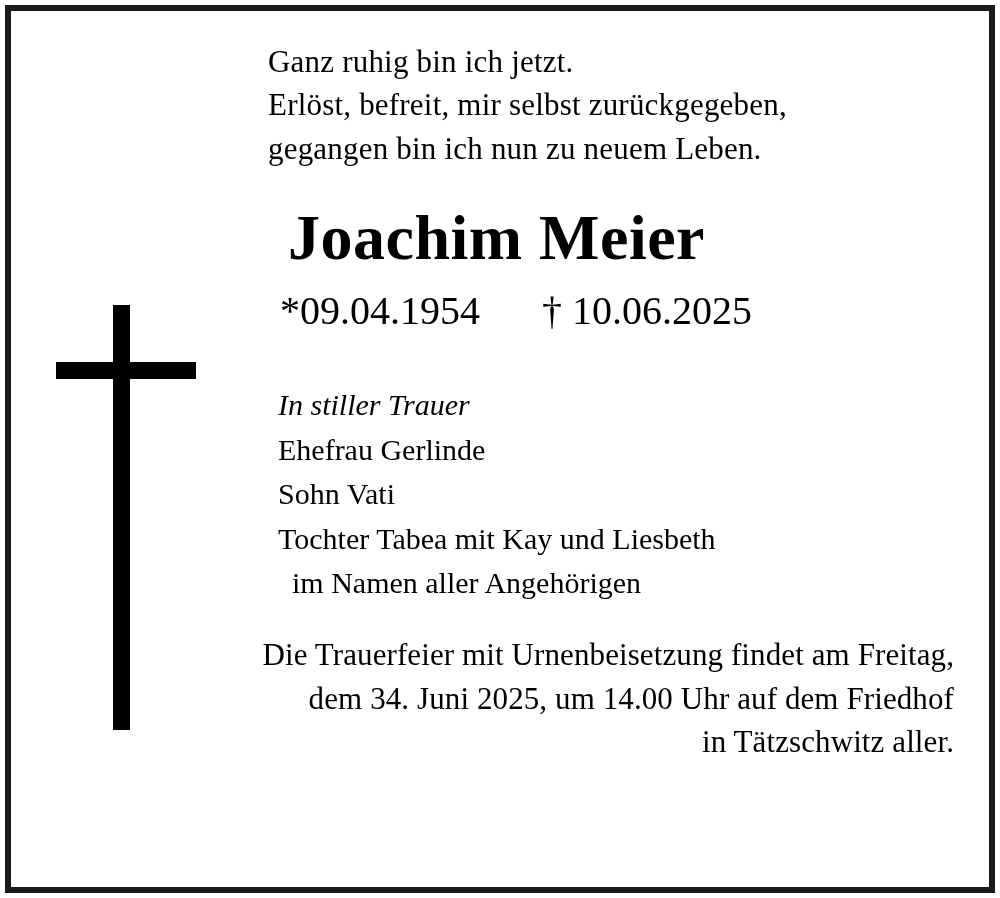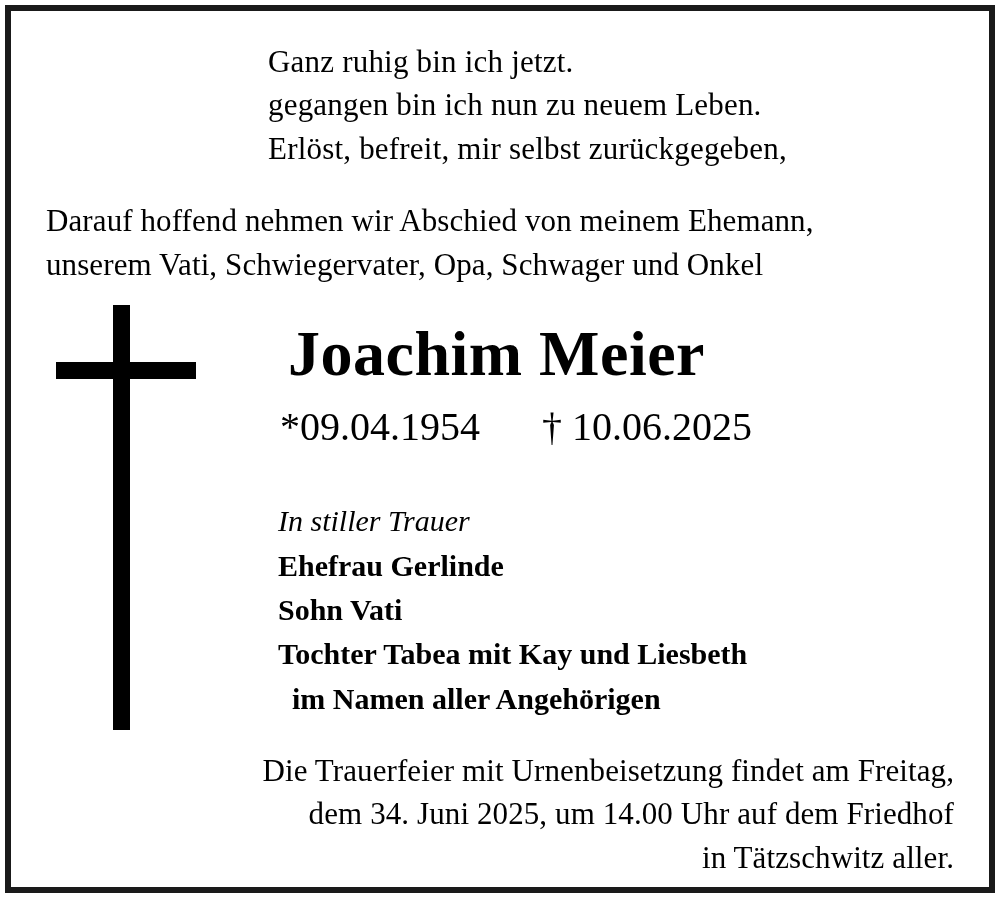--- a/index.html
+++ b/index.html
@@ -112,21 +112,21 @@
     margin: 48px 0 0 6px;
     font-size: 30px;
     line-height: 1.48;
   }
   .mourners .plain {
     font-weight: 400;
     white-space: nowrap;
     font-style: italic;
   }
   .mourners .strong {
-    font-weight: 700;
+    font-weight: 400;
     white-space: nowrap;
   }
   .mourners .indent {
     padding-left: 14px;
   }
 
   .ceremony {
     margin: 28px 0 0 0;
     font-size: 31px;
     line-height: 1.40;
@@ -140,28 +140,24 @@
 </head>
 <body>
 
 <div class="obituary">
   <div class="frame-outer"></div>
 
   <div class="content">
 
     <div class="verse">
       <div class="line">Ganz ruhig bin ich jetzt.</div>
+      <div class="line">Erlöst, befreit, mir selbst zurückgegeben,</div>
       <div class="line">gegangen bin ich nun zu neuem Leben.</div>
-      <div class="line">Erlöst, befreit, mir selbst zurückgegeben,</div>
     </div>
 
-    <div class="intro">
-      <div class="line">Darauf hoffend nehmen wir Abschied von meinem Ehemann,</div>
-      <div class="line">unserem Vati, Schwiegervater, Opa, Schwager und Onkel</div>
-    </div>
 
     <div class="cross">
       <div class="bar-v"></div>
       <div class="bar-h"></div>
     </div>
 
     <div class="main-block">
       <div class="name">Joachim Meier</div>
       <div class="dates">
         <span class="birth">*09.04.1954</span><span class="death">† 10.06.2025</span>

